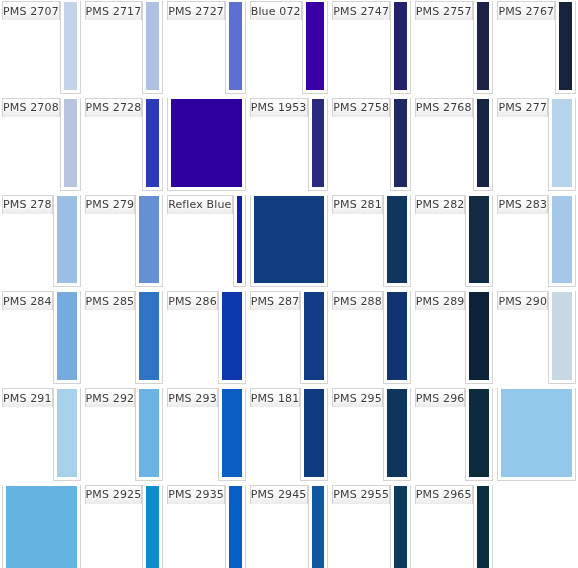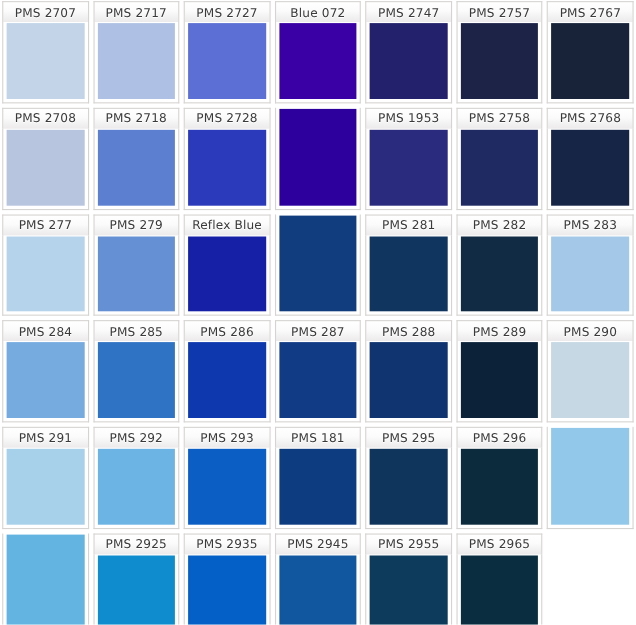--- a/index.html
+++ b/index.html
@@ -22,21 +22,20 @@
     grid-auto-rows: 96.8px;
     background: #ffffff;
     overflow: hidden;
   }
 
   .swatch-cell {
     position: relative;
     padding: 1px 2px 3px 2px;
     background: #ffffff;
     display: flex;
-    flex-direction: column;
     overflow: hidden;
   }
 
   .swatch-label {
     height: 19px;
     flex: 0 0 19px;
     display: flex;
     align-items: center;
     justify-content: center;
     font-size: 11px;
@@ -121,26 +120,20 @@
         <div class="swatch-inner" style="background: rgb(24, 35, 58);"></div>
       </div>
     </div>
     <div class="swatch-cell">
       <div class="swatch-label">PMS 2708</div>
       <div class="swatch-color">
         <div class="swatch-inner" style="background: rgb(183, 197, 222);"></div>
       </div>
     </div>
     <div class="swatch-cell">
-      <div class="swatch-label">PMS 2718</div>
-      <div class="swatch-color">
-        <div class="swatch-inner" style="background: rgb(93, 127, 208);"></div>
-      </div>
-    </div>
-    <div class="swatch-cell">
       <div class="swatch-label">PMS 2728</div>
       <div class="swatch-color">
         <div class="swatch-inner" style="background: rgb(43, 57, 187);"></div>
       </div>
     </div>
     <div class="swatch-cell">
       <div class="swatch-color">
         <div class="swatch-inner" style="background: rgb(45, 0, 158);"></div>
       </div>
     </div>
@@ -162,20 +155,26 @@
         <div class="swatch-inner" style="background: rgb(22, 36, 70);"></div>
       </div>
     </div>
     <div class="swatch-cell">
       <div class="swatch-label">PMS 277</div>
       <div class="swatch-color">
         <div class="swatch-inner" style="background: rgb(182, 211, 236);"></div>
       </div>
     </div>
     <div class="swatch-cell">
+      <div class="swatch-label">PMS 278</div>
+      <div class="swatch-color">
+        <div class="swatch-inner" style="background: rgb(156, 192, 228);"></div>
+      </div>
+    </div>
+    <div class="swatch-cell">
       <div class="swatch-label">PMS 279</div>
       <div class="swatch-color">
         <div class="swatch-inner" style="background: rgb(101, 144, 212);"></div>
       </div>
     </div>
     <div class="swatch-cell">
       <div class="swatch-label">Reflex Blue</div>
       <div class="swatch-color">
         <div class="swatch-inner" style="background: rgb(21, 32, 166);"></div>
       </div>

